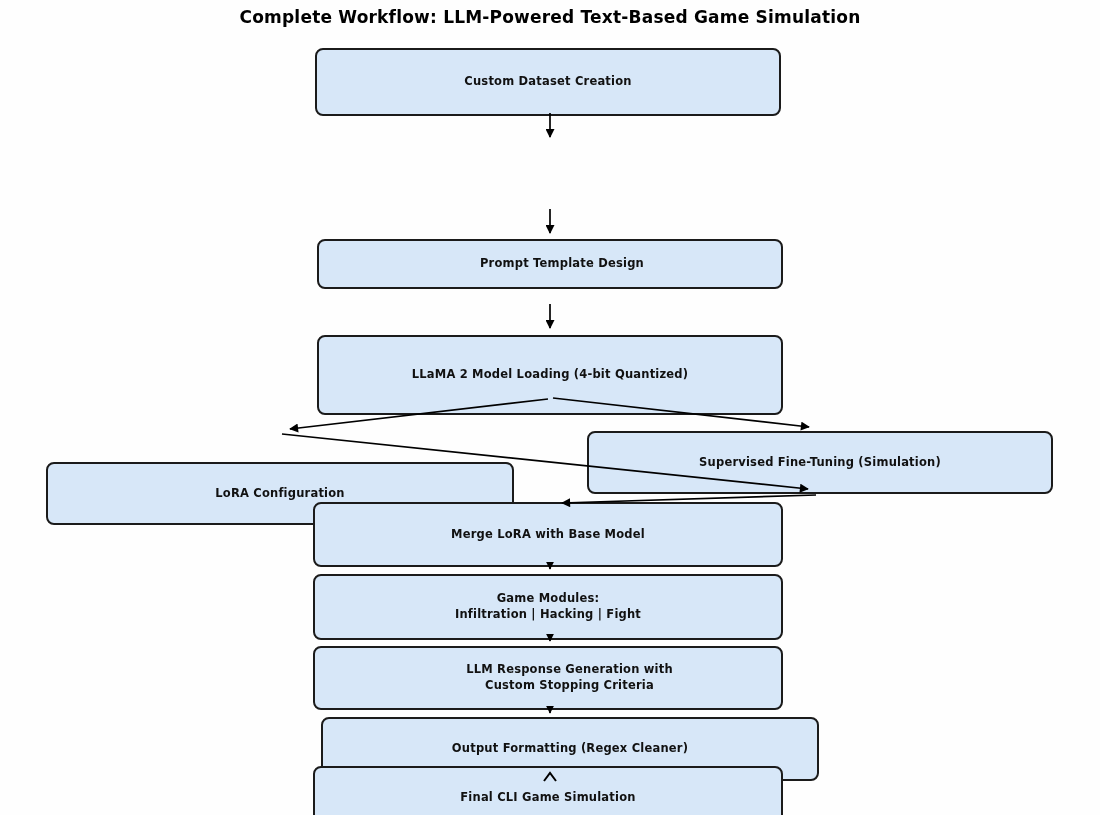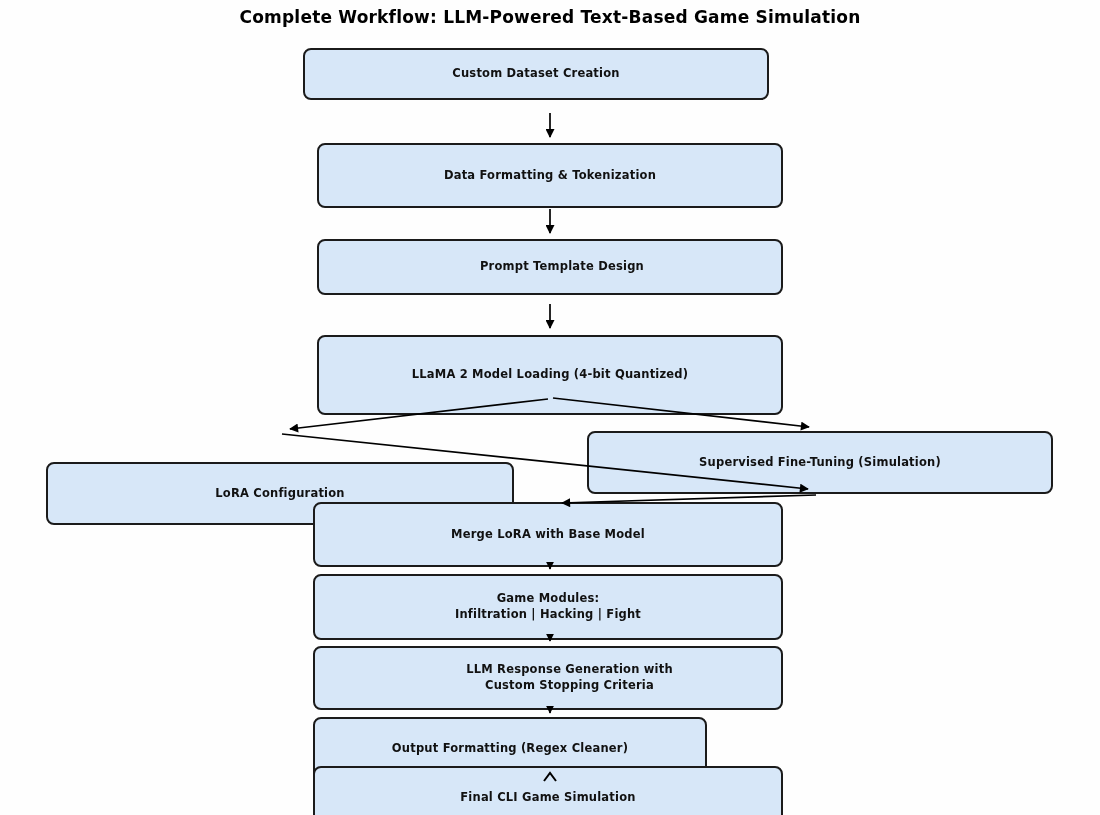--- a/index.html
+++ b/index.html
@@ -25,50 +25,47 @@
     display:flex;align-items:center;justify-content:center;
     text-align:center;
     z-index:1;
   }
   .node-label{
     font-size:11.5px;font-weight:bold;color:#111;
     line-height:1.35;
     white-space:pre-line;
     letter-spacing:0.2px;
   }
-  .n1 {left:303px; top:48px;  width:466px; height:52px;}
+  .n1 {left:315px; top:48px;  width:466px; height:68px;}
   .n2 {left:317px; top:143px; width:466px; height:65px;}
-  .n3 {left:317px; top:239px; width:466px; height:56px;padding-left:24px;}
+  .n3 {left:317px; top:239px; width:466px; height:50px;padding-left:24px;}
   .n4 {left:317px; top:335px; width:466px; height:80px;}
   .n5 {left:46px;  top:431px; width:468px; height:63px;margin-top:31px;}
   .n6 {left:587px; top:431px; width:466px; height:63px;}
   .n7 {left:313px; top:502px; width:470px; height:65px;}
   .n8 {left:313px; top:574px; width:470px; height:66px;}
   .n9 {left:313px; top:646px; width:470px; height:64px;padding-left:43px;}
-  .n10{left:313px; top:717px; width:394px; height:64px; z-index:1;}
+  .n10{left:321px; top:717px; width:498px; height:64px; z-index:1;}
   .n11{left:313px; top:766px; width:470px; height:64px; z-index:2;}
   .edges{
     position:absolute;top:0;left:0;width:1100px;height:815px;
     z-index:5;pointer-events:none;
   }
   .edge{stroke:#000;stroke-width:1.7;fill:none;}
   .caret{stroke:#000;stroke-width:2;fill:none;}
 </style>
 </head>
 <body>
 
 <div class="canvas">
 
   <h1 class="title">Complete Workflow: LLM-Powered Text-Based Game Simulation</h1>
 
   <div class="node n1">
     <span class="node-label">Custom Dataset Creation</span>
-  </div>
-  <div class="node n2">
-    <span class="node-label">Data Formatting &amp; Tokenization</span>
   </div>
   <div class="node n3">
     <span class="node-label">Prompt Template Design</span>
   </div>
   <div class="node n4">
     <span class="node-label">LLaMA 2 Model Loading (4-bit Quantized)</span>
   </div>
   <div class="node n5">
     <span class="node-label">LoRA Configuration</span>
   </div>

